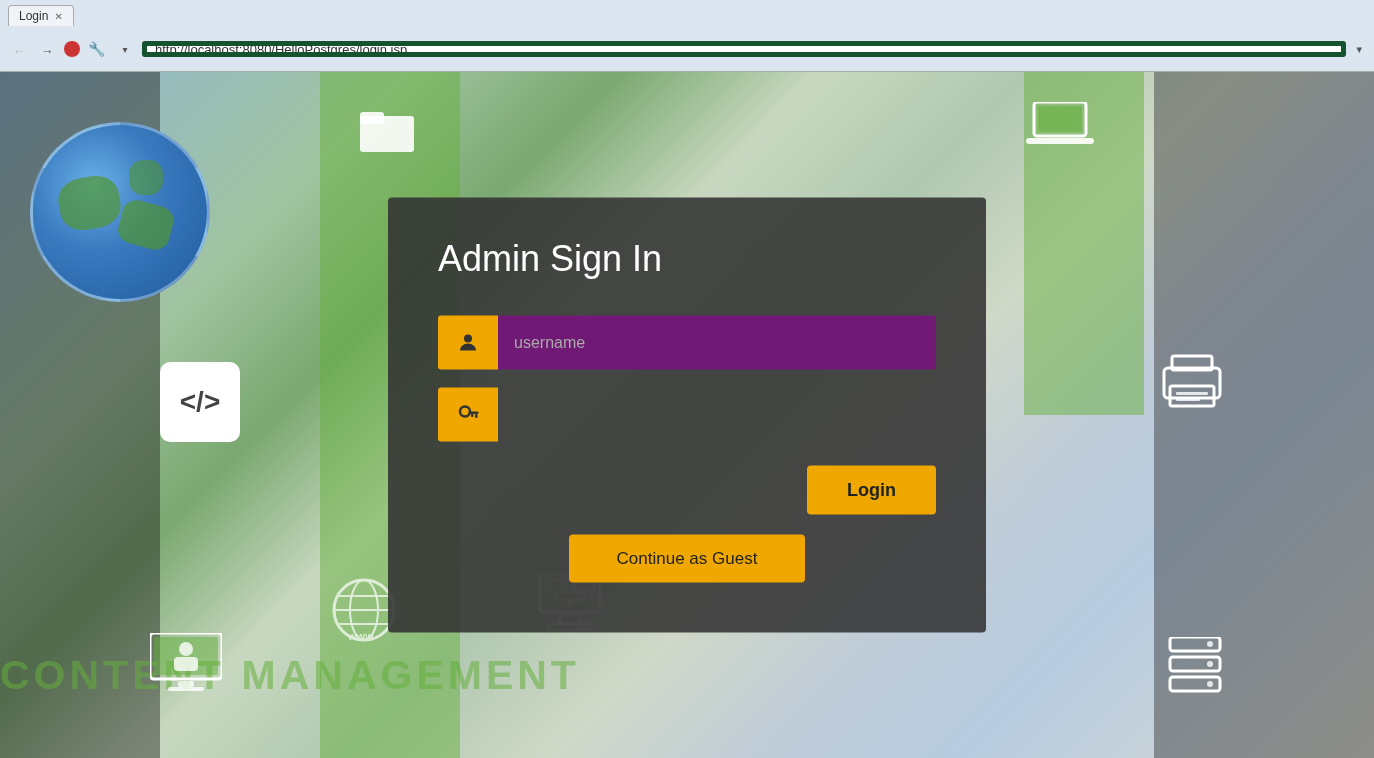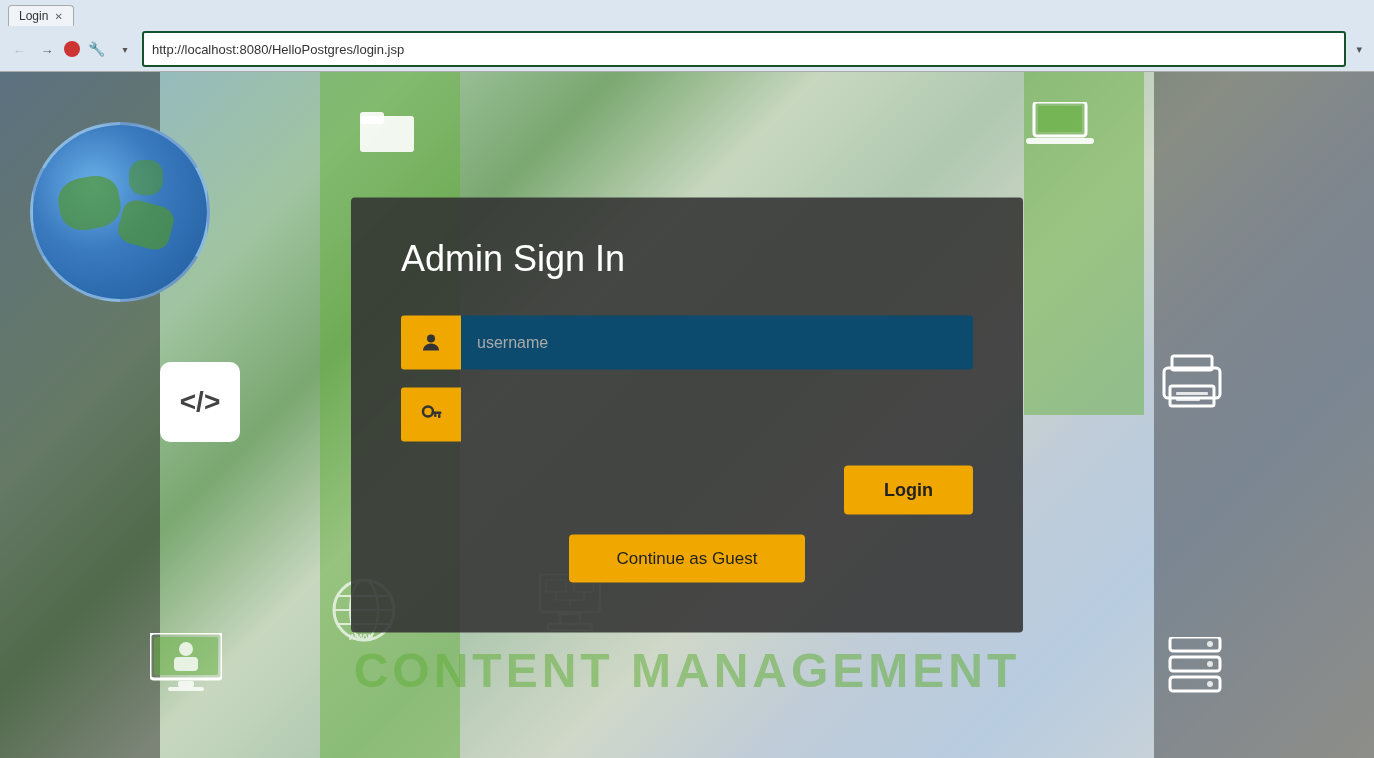--- a/index.html
+++ b/index.html
@@ -84,22 +84,22 @@
     }
 
     .dropdown-btn {
       font-size: 10px;
       color: #555;
       cursor: pointer;
     }
 
     .address-input {
       flex: 1;
-      height: 36px;
-      border: 2px solid #14532d;
+      height: 16px;
+      border: 5px solid #14532d;
       border-radius: 3px;
       padding: 0 8px;
       font-size: 13px;
       background: white;
       color: #333;
     }
 
     .address-dropdown {
       font-size: 11px;
       color: #555;
@@ -115,22 +115,22 @@
       overflow: hidden;
       background: #7a9bb5;
     }
 
     
     .cms-text {
       position: absolute;
       bottom: 60px;
       left: 0;
       right: 0;
-      text-align: center;
-      font-size: 48px;
+      text-align: left;
+      font-size: 41px;
       font-weight: bold;
       color: rgba(100, 175, 60, 0.55);
       letter-spacing: 4px;
       text-transform: uppercase;
       line-height: 1.1;
       z-index: 1;
     }
 
     
     .world-icon {
@@ -152,21 +152,21 @@
       overflow: hidden;
       z-index: 1;
     }
 
     
     .login-modal {
       position: absolute;
       top: 50%;
       left: 50%;
       transform: translate(-50%, -50%);
-      width: 672px;
+      width: 598px;
       background: rgba(50, 50, 50, 0.88);
       border-radius: 4px;
       padding: 40px 50px 50px;
       z-index: 10;
     }
 
     .modal-title {
       font-size: 36px;
       color: white;
       font-weight: 400;
@@ -192,21 +192,21 @@
       flex-shrink: 0;
     }
 
     .input-field {
       flex: 1;
       border: none;
       outline: none;
       padding: 9px 16px;
       font-size: 16px;
       color: #999;
-      background: #0c4a6e;
+      background: #701a75;
       border-radius: 0 3px 3px 0;
     }
 
     .input-field::placeholder {
       color: #aaa;
     }
 
     .button-row {
       display: flex;
       justify-content: flex-end;

